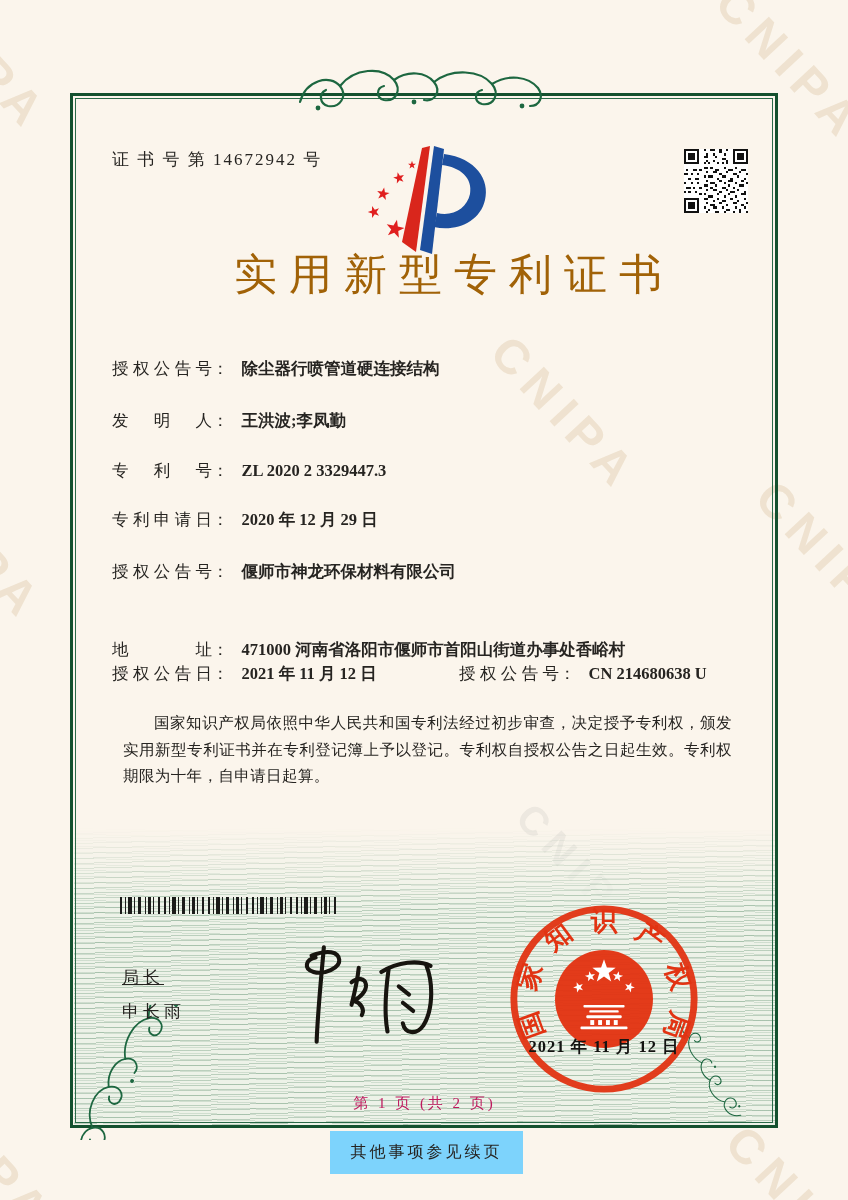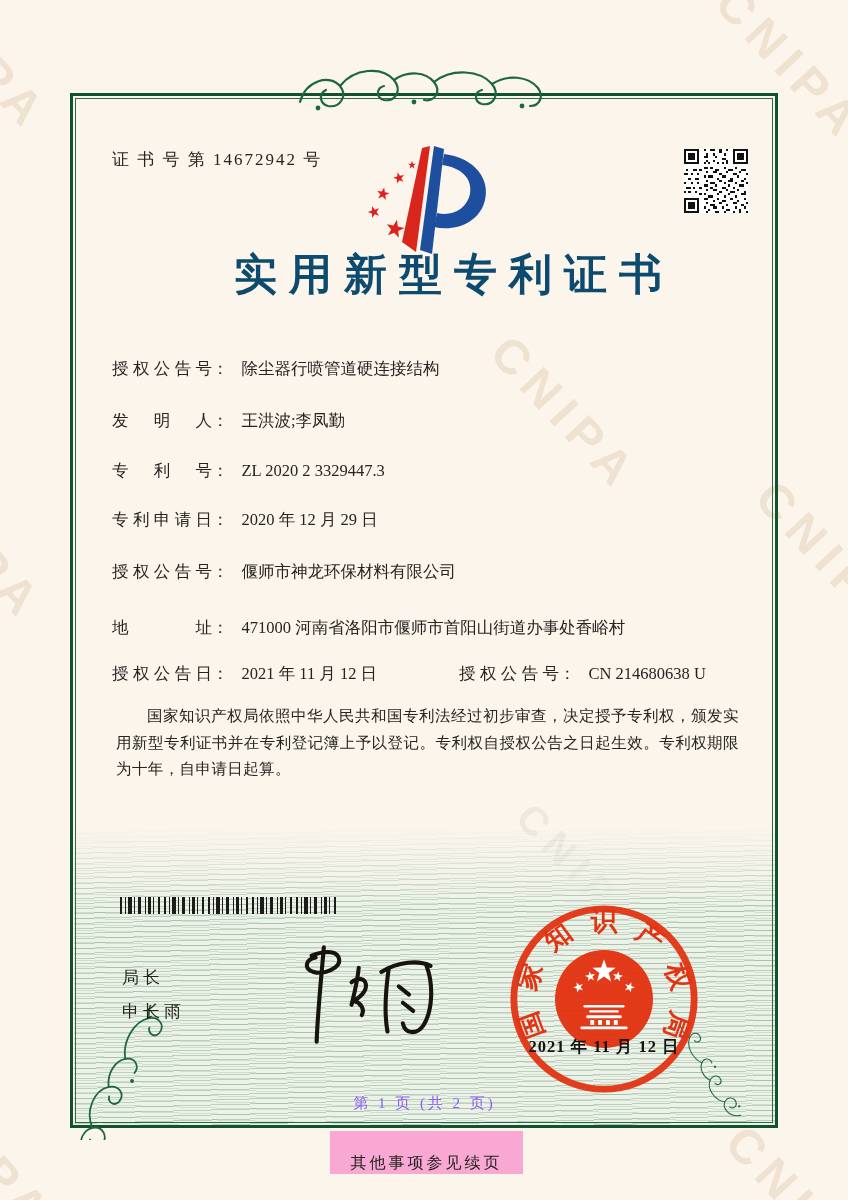--- a/index.html
+++ b/index.html
@@ -34,54 +34,54 @@
   .border-frame{
     position:absolute;left:70px;top:93px;width:702px;height:1029px;
     border:3px solid #14512f;
   }
   .border-frame::after{
     content:"";position:absolute;inset:2px;border:1px solid #2a6b49;
   }
   .cert-no{left:112px;top:148px;font-size:17px;letter-spacing:2px;font-family:Liberation Serif, serif;}
   .title{
     left:74px;top:251px;width:760px;text-align:center;
-    font-size:43px;font-weight:700;letter-spacing:12px;line-height:1.1;
-    color:#0c4a6e;
+    font-size:43px;font-weight:400;letter-spacing:12px;line-height:1.1;
+    color:#a16207;
   }
   .frow{left:112px;font-size:16.5px;white-space:nowrap;}
   .flabel{display:inline-block;width:100px;text-align:justify;text-align-last:justify;vertical-align:bottom;}
-  .fvalue{margin-left:13px;}
+  .fvalue{margin-left:13px;font-weight:bold;}
   .grant-right{position:absolute;left:323px;top:0;margin-left:24px;}
   .paras{left:112px;top:699px;width:631px;font-size:15.5px;line-height:26.5px;text-align:justify;letter-spacing:0.4px;}
-  .paras p{margin:4px;text-indent:2em;}
+  .paras p{margin:11px;text-indent:2em;}
   .barcode{
     left:120px;top:897px;width:218px;height:17px;
     background:repeating-linear-gradient(90deg,
       #1c1c1a 0 2px, transparent 2px 5px,
       #1c1c1a 5px 6px, transparent 6px 8px,
       #1c1c1a 8px 12px, transparent 12px 14px,
       #1c1c1a 14px 15px, transparent 15px 18px,
       #1c1c1a 18px 21px, transparent 21px 25px,
       #1c1c1a 25px 26px, transparent 26px 28px,
       #1c1c1a 28px 31px, transparent 31px 33px,
       #1c1c1a 33px 34px, transparent 34px 38px,
       #1c1c1a 38px 40px, transparent 40px 44px);
   }
-  .officer-title{left:122px;top:966px;font-size:17px;letter-spacing:4px;}
+  .officer-title{left:122px;top:966px;font-size:17px;letter-spacing:4px;text-decoration:underline;}
   .officer-name{left:122px;top:1000px;font-size:17px;letter-spacing:4px;}
   .signature{left:252px;top:940px;width:195px;height:105px;}
   .seal{left:506px;top:901px;width:196px;height:196px;}
   .seal-date{
     left:509px;top:1036px;width:190px;text-align:center;
     font-size:16.5px;letter-spacing:1px;color:#131311;font-weight:600;
   }
-  .page-info{left:74px;top:1094px;width:701px;text-align:center;font-size:15px;letter-spacing:3px;color:#8b5cf6;}
+  .page-info{left:74px;top:1094px;width:701px;text-align:center;font-size:15px;letter-spacing:3px;color:#be185d;}
   .cont-note{
-    left:330px;top:1131px;width:193px;height:43px;background:#f9a8d4;
-    display:flex;align-items:flex-end;justify-content:center;
+    left:330px;top:1131px;width:193px;height:43px;background:#7dd3fc;
+    display:flex;align-items:center;justify-content:center;
     font-size:16px;letter-spacing:3px;
   }
   .qr{left:684px;top:149px;width:64px;height:64px;}
   .logo{left:352px;top:142px;width:150px;height:114px;}
   .flourish{color:#1d6740;}
 </style>
 </head>
 <body>
 
 <svg width="0" height="0" style="position:absolute" aria-hidden="true">
@@ -177,21 +177,21 @@
   </div>
   <div class="abs frow" style="top:460px">
     <span class="flabel">专利号</span><span>：</span><span class="fvalue">ZL 2020 2 3329447.3</span>
   </div>
   <div class="abs frow" style="top:509px">
     <span class="flabel">专利申请日</span><span>：</span><span class="fvalue">2020 年 12 月 29 日</span>
   </div>
   <div class="abs frow" style="top:561px">
     <span class="flabel">授权公告号</span><span>：</span><span class="fvalue">偃师市神龙环保材料有限公司</span>
   </div>
-  <div class="abs frow" style="top:617px">
+  <div class="abs frow" style="top:639px">
     <span class="flabel">地址</span><span>：</span><span class="fvalue">471000 河南省洛阳市偃师市首阳山街道办事处香峪村</span>
   </div>
 
   <div class="abs frow" style="top:663px">
     <span class="flabel">授权公告日</span><span>：</span><span class="fvalue">2021 年 11 月 12 日</span>
     <span class="grant-right">
       <span class="flabel">授权公告号</span><span>：</span><span class="fvalue">CN 214680638 U</span>
     </span>
   </div>
 

